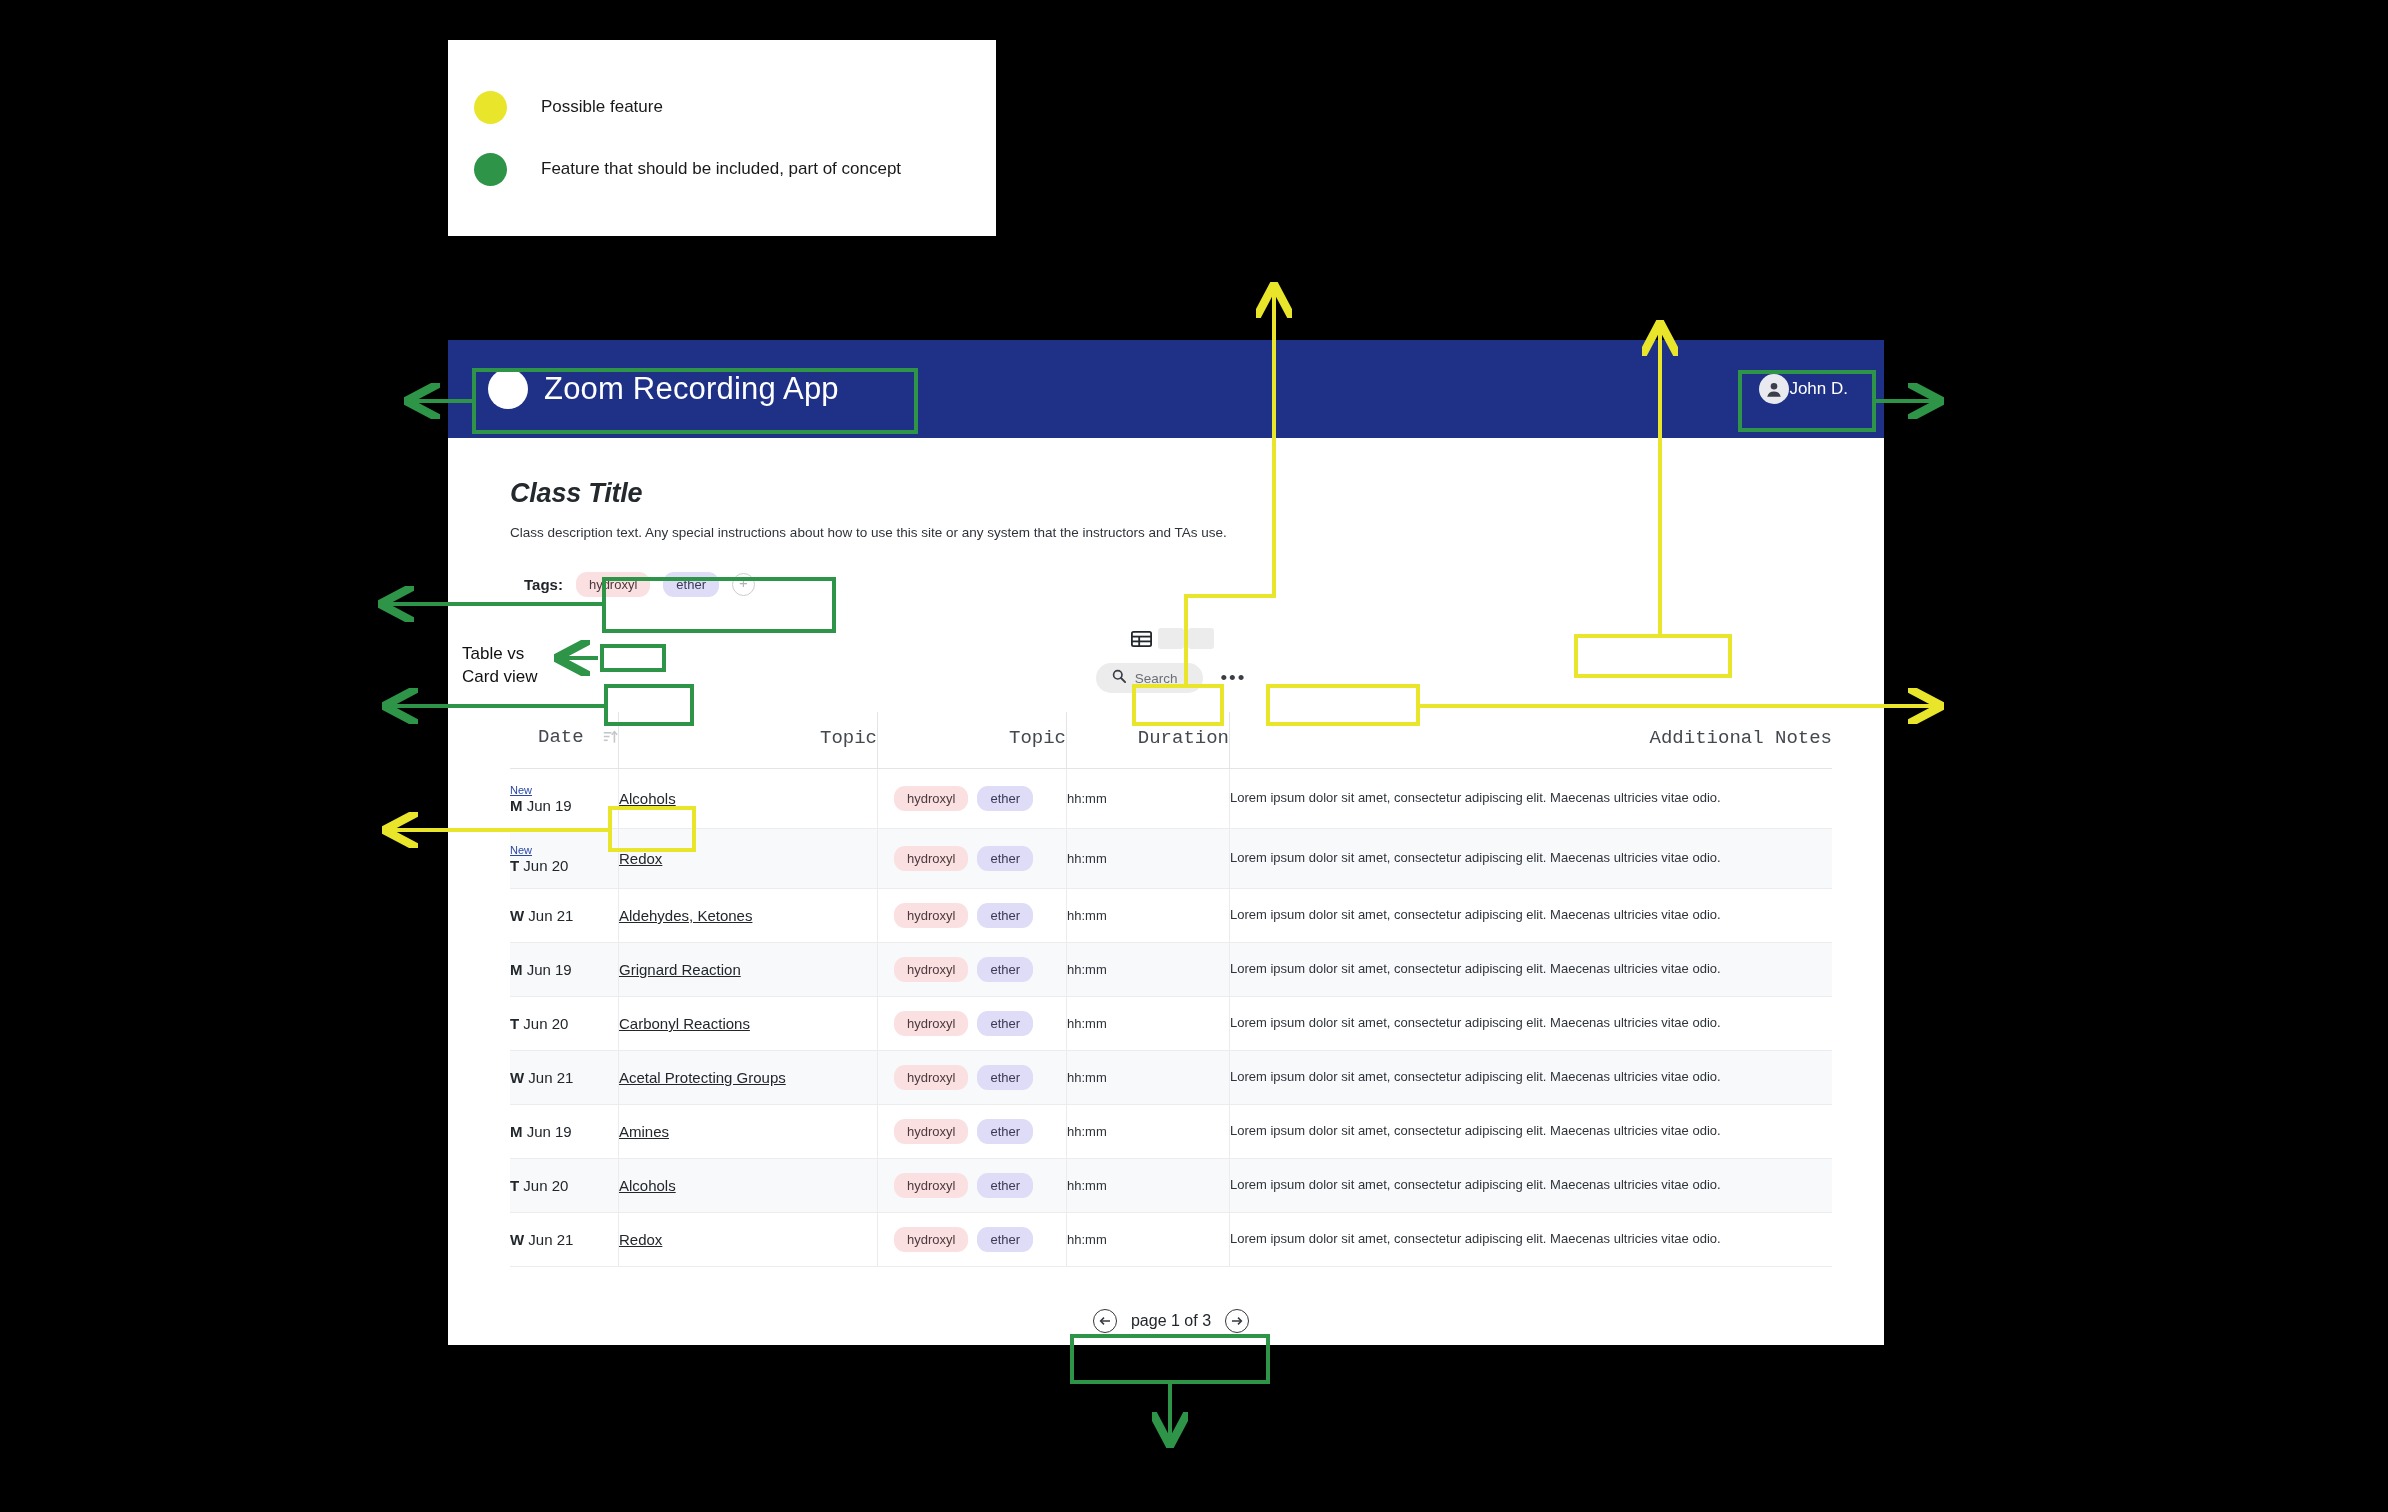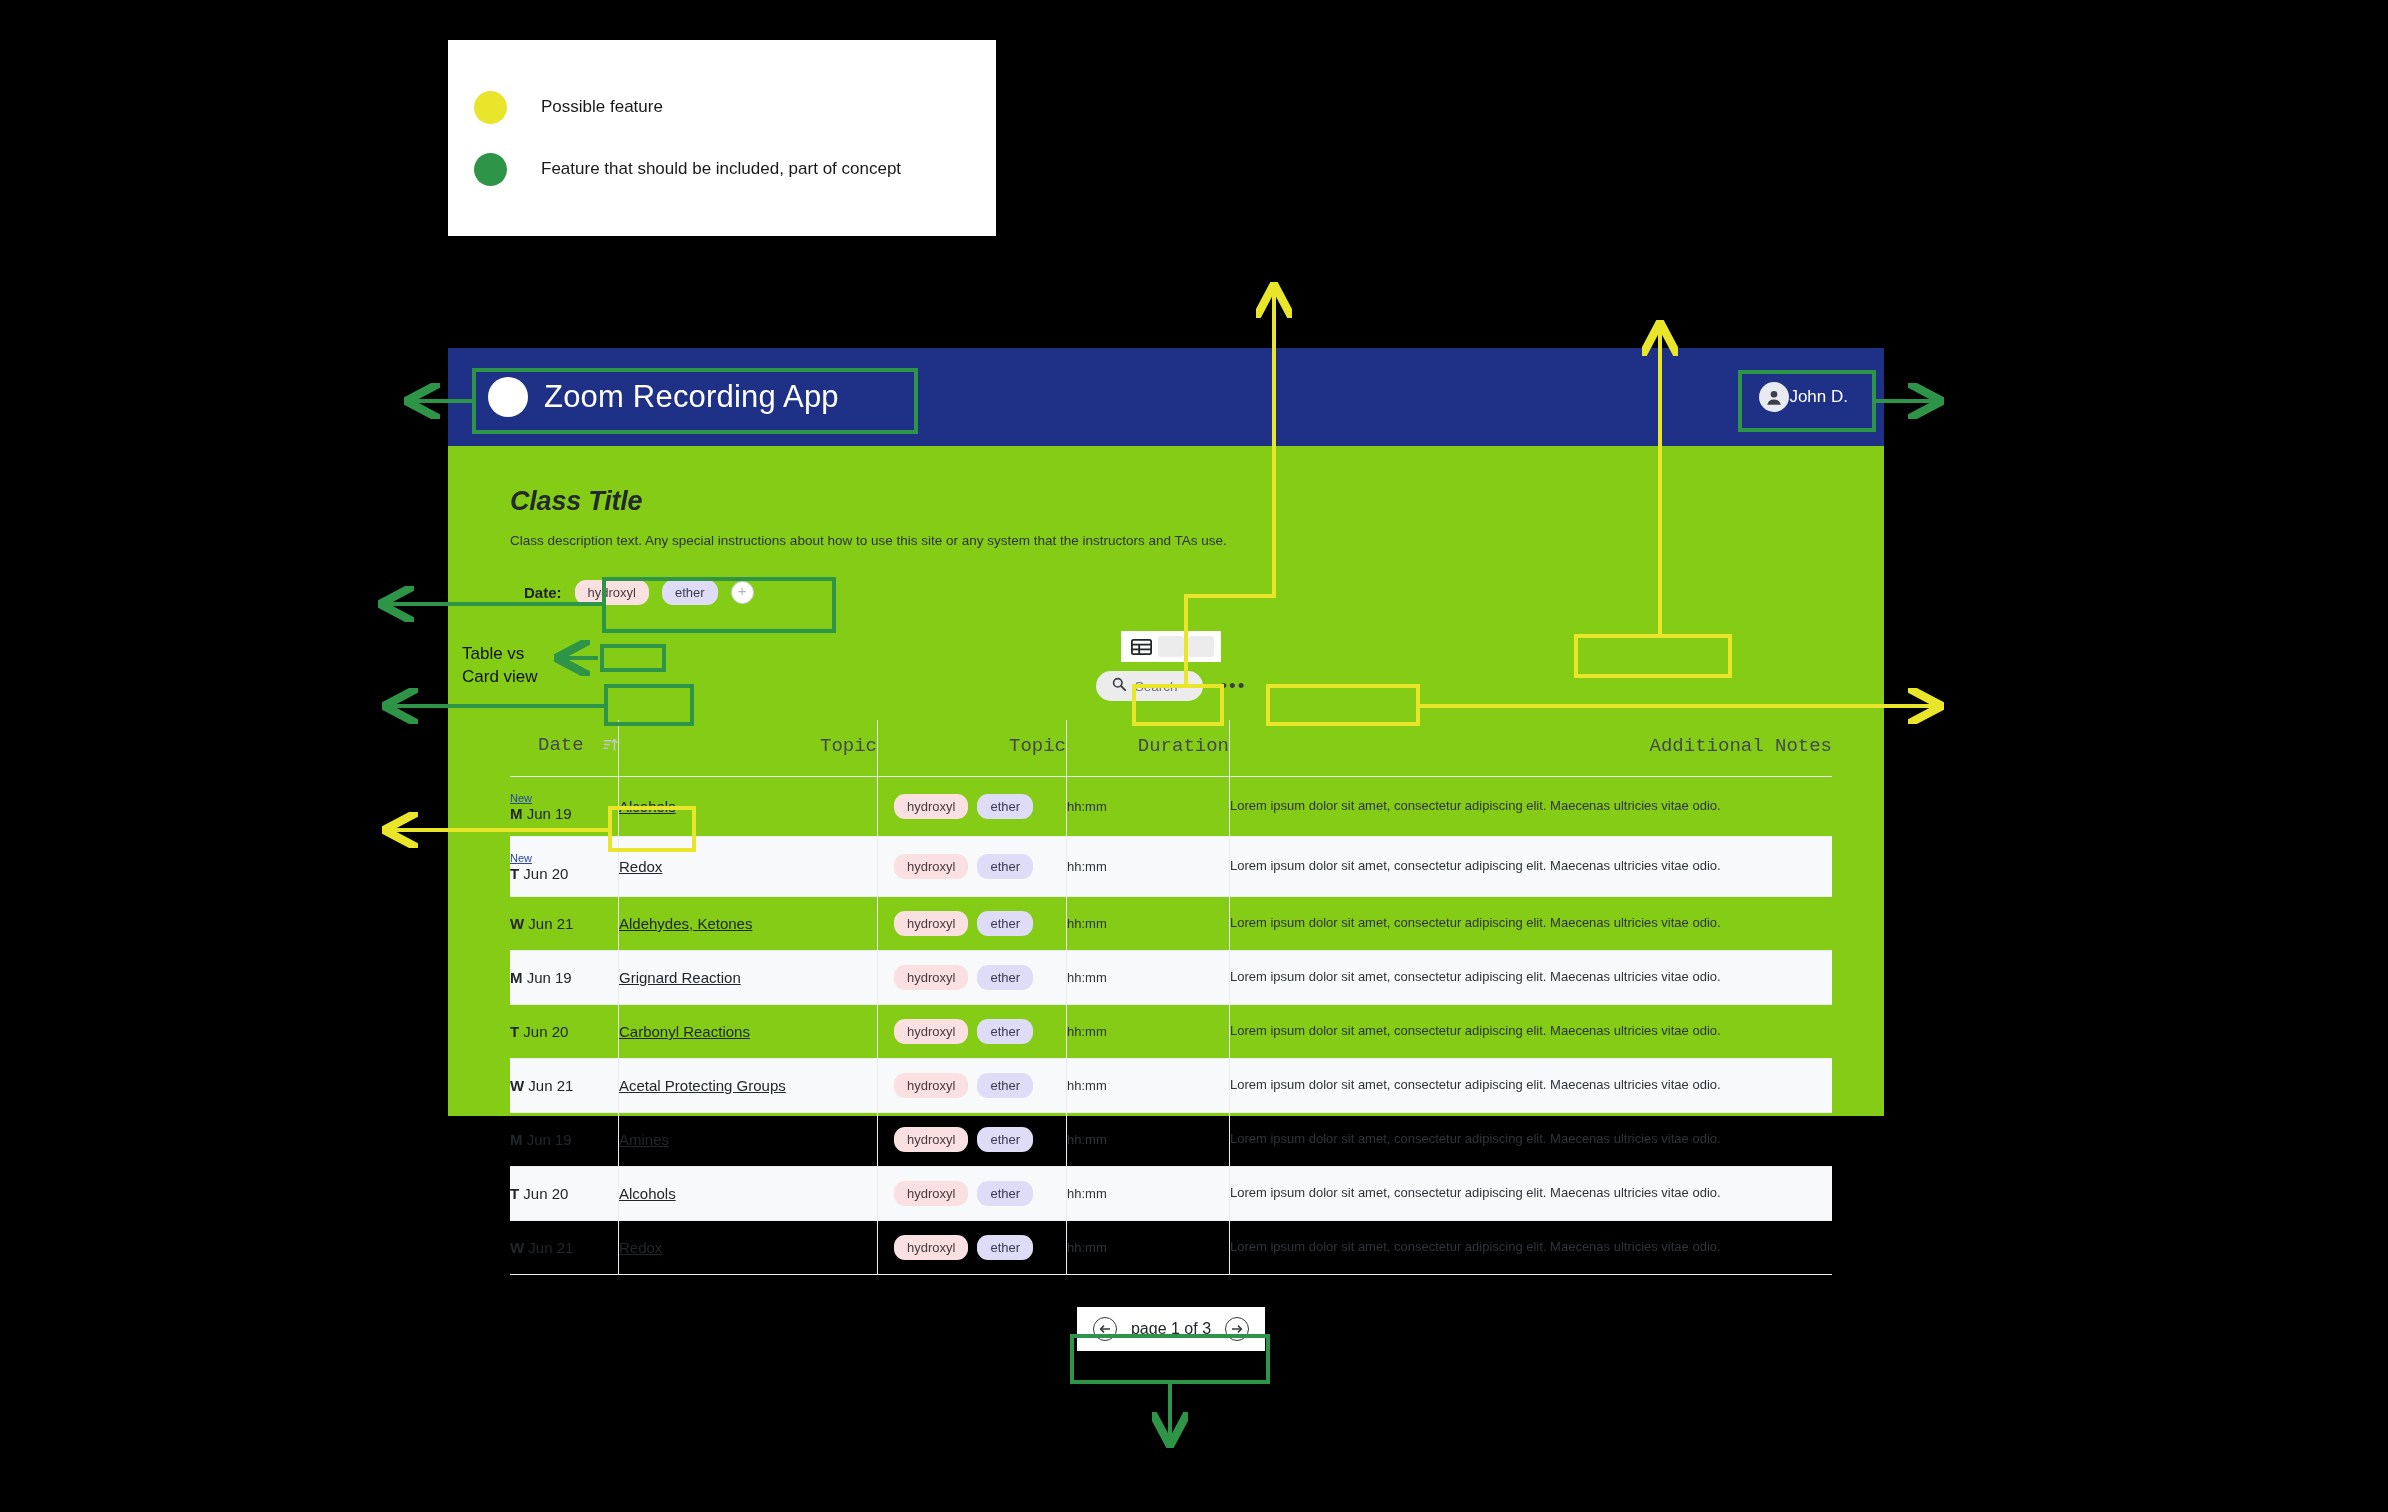--- a/index.html
+++ b/index.html
@@ -21,23 +21,23 @@
     padding-left: 26px; box-sizing: border-box;
   }
   .legend-row { display:flex; align-items:center; height: 62px; }
   .legend-dot { width: 33px; height: 33px; border-radius: 50%; flex: 0 0 33px; }
   .legend-dot.green { background: #2e9447; }
   .legend-dot.yellow { background: #e8e52a; }
   .legend-label { margin-left: 34px; font-size: 17px; color: #1a1a1a; }
 
   
   .app-window {
-    position: absolute; left: 448px; top: 348px;
-    width: 1436px; height: 768px;
-    background: #84cc16;
+    position: absolute; left: 448px; top: 340px;
+    width: 1436px; height: 1005px;
+    background: #ffffff;
   }
   .app-header {
     height: 98px; background: #1E3186;
     display: flex; align-items: center; justify-content: space-between;
     padding: 0 20px 0 26px; box-sizing: border-box;
   }
   .brand { display: flex; align-items: center; gap: 16px; padding: 8px 14px; }
   .brand-logo { width: 40px; height: 40px; border-radius: 50%; background: #ffffff; flex:0 0 40px;}
   .brand-title { color:#ffffff; font-size: 31px; letter-spacing: .2px; }
   .user-chip { display: flex; align-items: center; padding: 9px 16px 9px 10px; }
@@ -156,21 +156,21 @@
         <div class="user-name">John D.</div>
       </div>
     </div>
 
     <div class="app-body">
 
       <h1 class="class-title">Class Title</h1>
       <p class="class-desc">Class description text. Any special instructions about how to use this site or any system that the instructors and TAs use.</p>
 
       <div class="tags-row">
-        <span class="tags-label">Date:</span>
+        <span class="tags-label">Tags:</span>
         <span class="pill hydroxyl">hydroxyl</span>
         <span class="pill ether">ether</span>
         <span class="pill-add">+</span>
       </div>
 
       <div class="toolbar-row">
         <div class="view-toggle">
           <div class="view-btn">
             <svg width="21" height="16" viewBox="0 0 21 16" aria-hidden="true">
               <rect x="0.9" y="0.9" width="19.2" height="14.2" rx="1.6" fill="none" stroke="#22272b" stroke-width="1.8"></rect>

